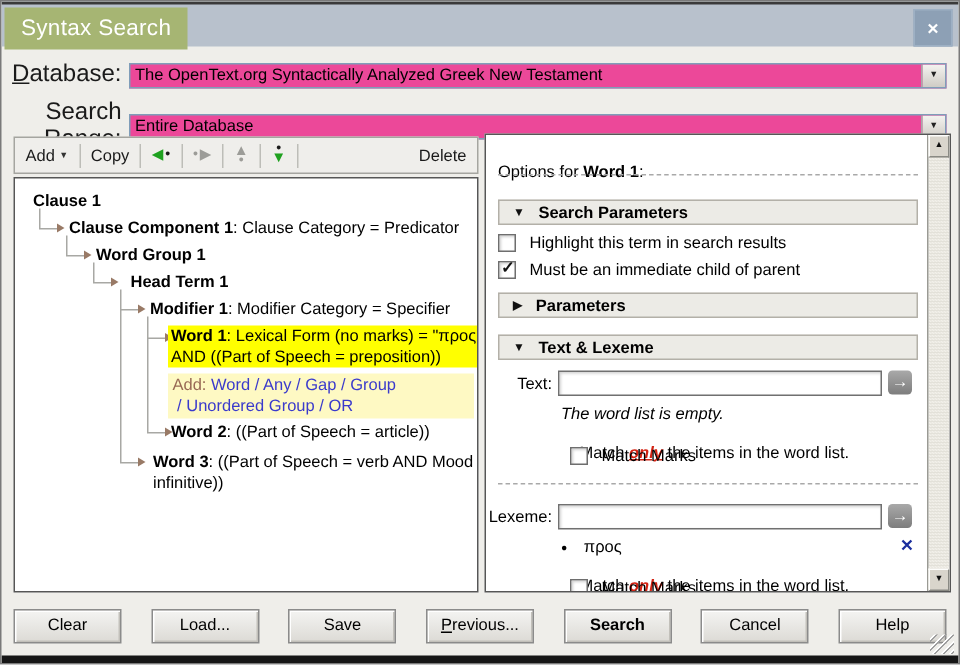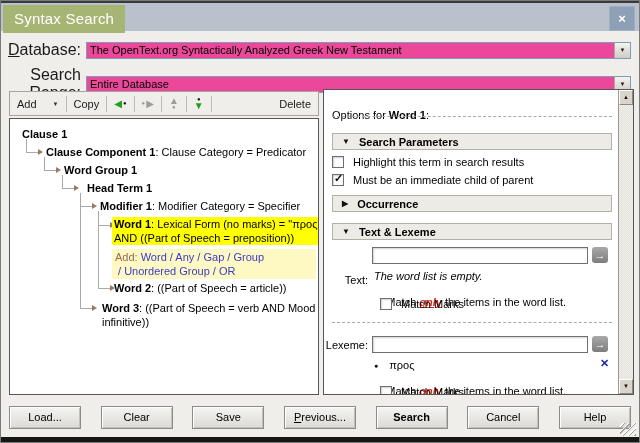--- a/index.html
+++ b/index.html
@@ -29,21 +29,21 @@
            padding:0 20px 0 3px; white-space:nowrap; overflow:hidden; }
   .combo-btn { position:absolute; right:0; top:0; bottom:0; width:16px;
                background:linear-gradient(#f4f3f0,#cfccc5); border-left:1px solid #a9a9a9;
                text-align:center; font-size:6px; line-height:15px; color:#222; }
 
   
   .toolbar { position:absolute; left:8px; top:90px; width:310px; height:25px;
              background:#efeeeb; border:1px solid #a5a5a0; display:flex;
              align-items:center; padding:0 7px; gap:7px; font-size:11px; color:#1a1a1a; }
   .tb-sep { width:1px; height:16px; background:#bdbdb8; }
-  .tb-btn { display:flex; align-items:center; gap:16px; }
+  .tb-btn { display:flex; align-items:center; gap:3px; }
   .tb-caret { font-size:6px; color:#333; }
   .icon-h { display:flex; align-items:center; gap:1px; }
   .icon-v { display:flex; flex-direction:column; align-items:center; }
   .tri  { font-size:10px; line-height:8px; }
   .dot  { font-size:6px; line-height:5px; }
   .green { color:#1fa11f; } .dis { color:#9c9c98; } .blk { color:#1a1a1a; }
   .tb-delete { margin-left:auto; }
 
   
   .tree { position:absolute; left:8px; top:117px; width:310px; height:277px;
@@ -247,29 +247,29 @@
     </div>
     <div class="cbrow" style="left:8px;top:84px;">
       <span class="checkbox checked">
           <span class="checkmark">✓</span>
         </span>
       <span>Must be an immediate child of parent</span>
     </div>
 
     <div class="secbar" style="top:105px;">
       <span class="sec-tri">▶</span>
-      <span>Occurrence</span>
+      <span>Parameters</span>
     </div>
 
     <div class="secbar" style="top:133px;">
       <span class="sec-tri">▼</span>
       <span>Text &amp; Lexeme</span>
     </div>
 
-    <span class="inlabel" style="left:0;top:160px;margin-top:24px;">Text:</span>
+    <span class="inlabel" style="left:0;top:160px;">Text:</span>
     <input class="tinput" style="top: 157px;" value="">
     <div class="go-btn" style="top:157px;"><span>→</span></div>
 
     <div class="note-it" style="left:50px;top:180px;">The word list is empty.</div>
     <div class="matchline" style="left:44px;top:194px;">
       <span>Match </span><span class="match-only">only</span><span> the items in the word list.</span>
     </div>
     <div class="cbrow" style="left:56px;top:208px;">
       <span class="checkbox"></span>
       <span>Match Marks</span>
@@ -295,22 +295,22 @@
       <span>Match Marks</span>
     </div>
 
     <div class="rp-scroll">
       <div class="sb-btn sb-up"><span>▲</span></div>
       <div class="sb-btn sb-down"><span>▼</span></div>
     </div>
   </div>
 
   <div class="btnrow">
+    <div class="btn">Clear</div>
     <div class="btn">Load...</div>
-    <div class="btn">Clear</div>
     <div class="btn">Save</div>
     <div class="btn accel">Previous...</div>
     <div class="btn btn-default">Search</div>
     <div class="btn">Cancel</div>
     <div class="btn">Help</div>
   </div>
 
   <div class="grip"></div>
   <div class="bottombar"></div>
 </div>

